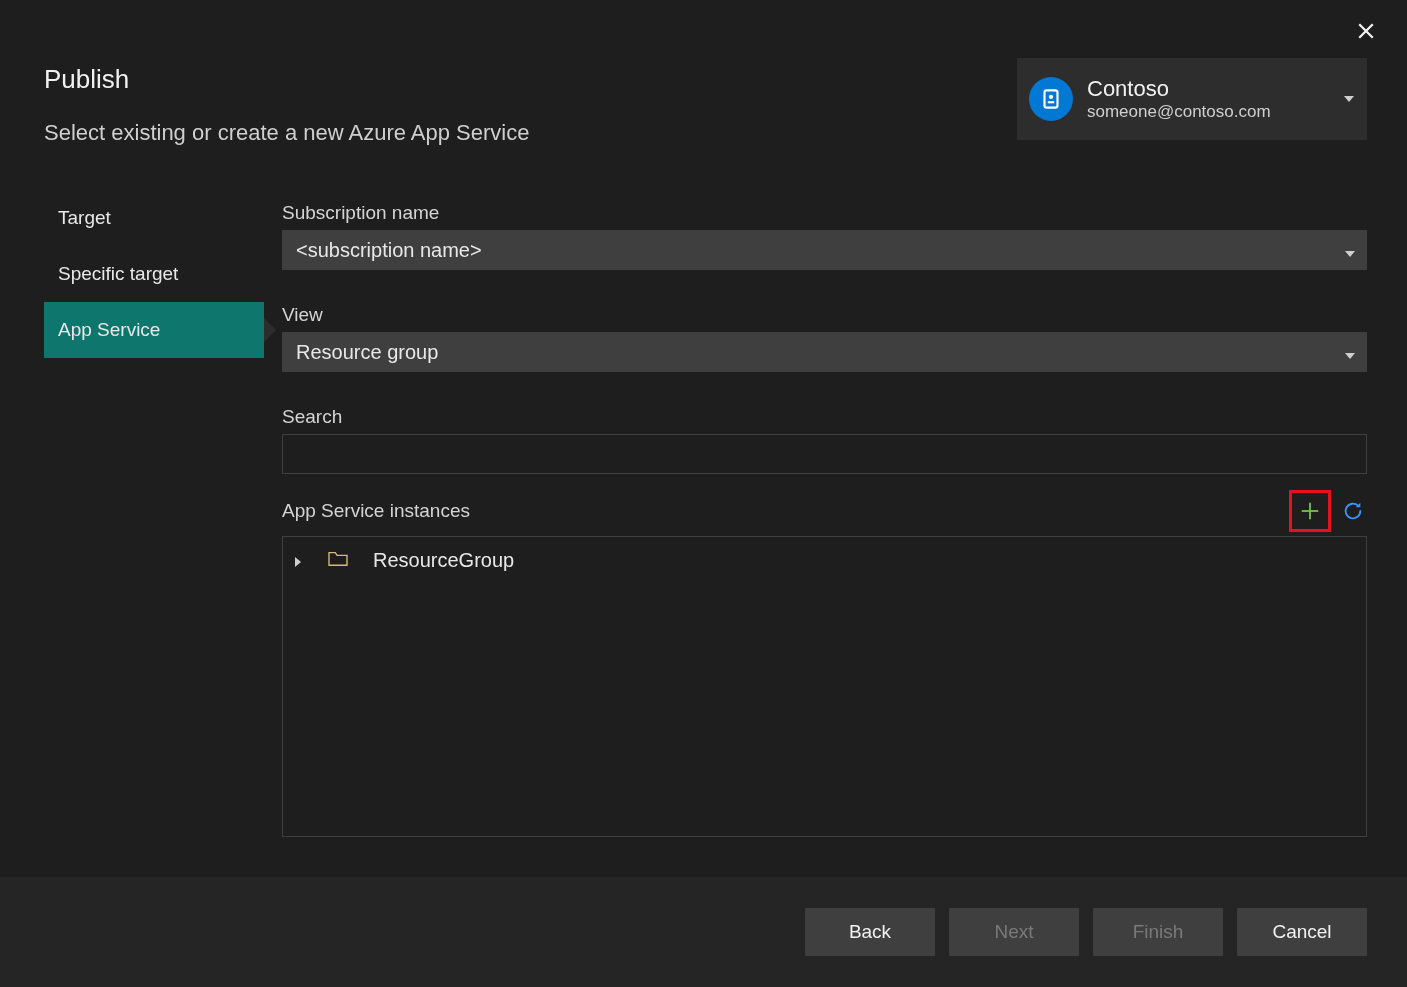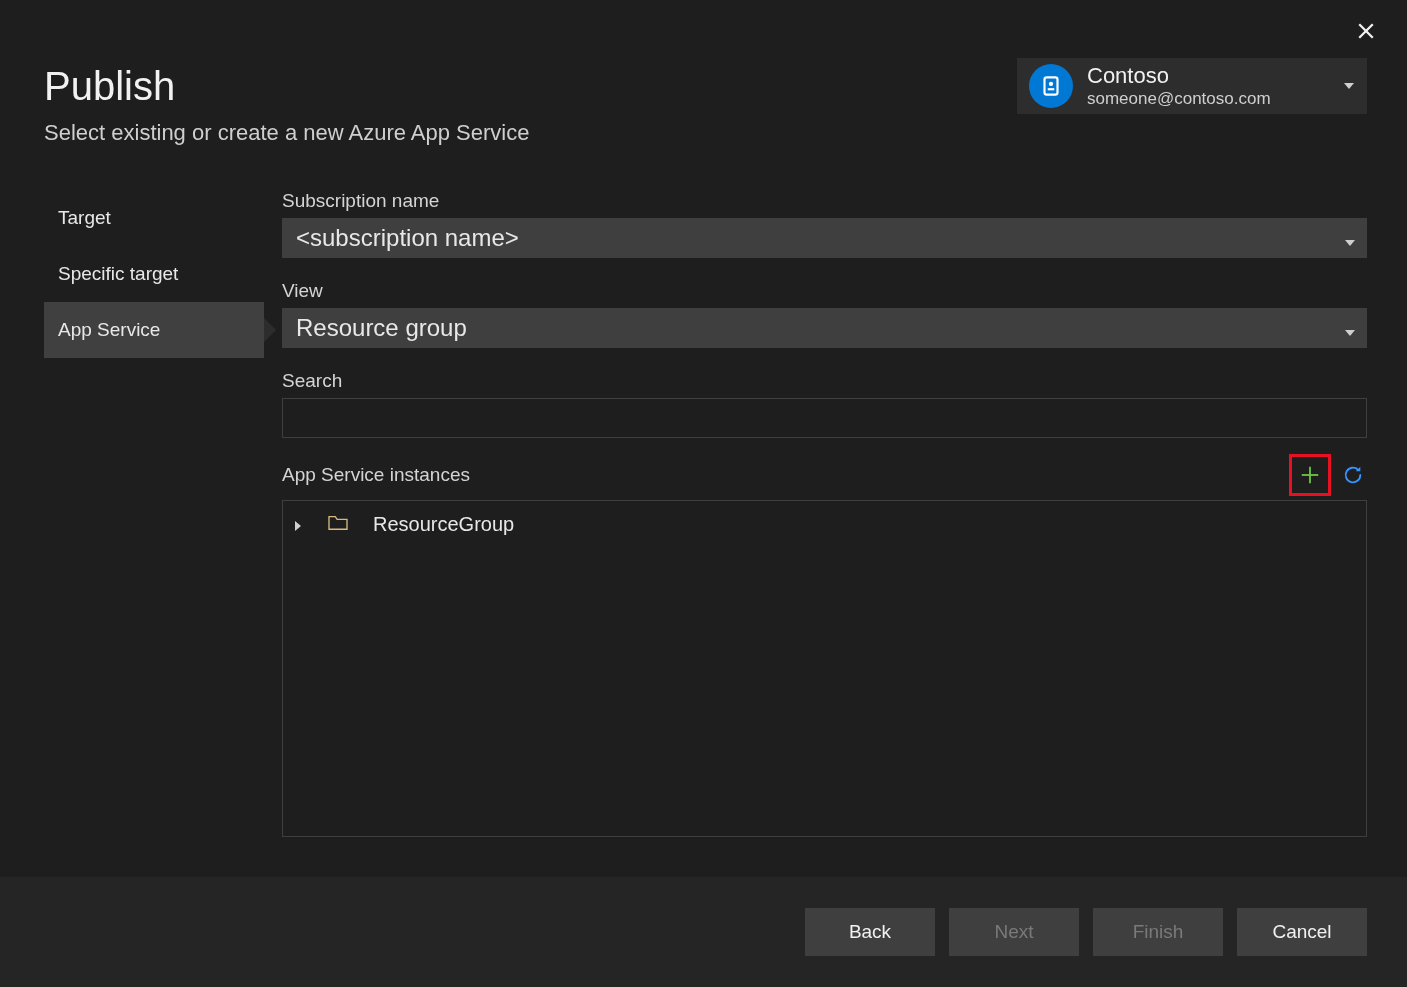--- a/index.html
+++ b/index.html
@@ -1,41 +1,41 @@
 <!DOCTYPE html>
 <html><head>
 <meta charset="utf-8">
 <style>
   * { box-sizing: border-box; margin: 0; padding: 0; }
   html, body { width: 1407px; height: 987px; background: #1e1e1e; font-family: "Segoe UI", Arial, sans-serif; color: #d4d4d4; overflow: hidden; }
   .window { position: relative; width: 100%; height: 100%; }
   .close-btn { position: absolute; top: 18px; right: 28px; width: 26px; height: 26px; display:flex; align-items:center; justify-content:center; cursor:pointer; }
   .close-btn svg { width: 18px; height: 18px; stroke: #f1f1f1; stroke-width: 2; }
-  .title { position: absolute; left: 44px; top: 64px; font-size: 40px; font-weight: 300; color: #f1f1f1; }
+  .title { position: absolute; left: 44px; top: 64px; font-size: 26px; font-weight: 300; color: #f1f1f1; }
   .subtitle { position: absolute; left: 44px; top: 120px; font-size: 22px; font-weight: 300; color: #cfcfcf; }
-  .account { position: absolute; top: 58px; right: 40px; width: 350px; height: 56px; background: #2d2d2d; display:flex; align-items:center; padding: 8px 12px; cursor:pointer; }
+  .account { position: absolute; top: 58px; right: 40px; width: 350px; height: 82px; background: #2d2d2d; display:flex; align-items:center; padding: 8px 12px; cursor:pointer; }
   .account-icon { width: 44px; height: 44px; border-radius: 50%; background:#0078d4; display:flex; align-items:center; justify-content:center; margin-right: 14px; }
   .account-icon svg { width:26px; height:26px; fill:#fff; }
   .account-text { display:flex; flex-direction:column; flex:1; }
   .account-name { font-size: 22px; color:#f1f1f1; }
   .account-email { font-size: 17px; color:#cfcfcf; }
   .account-chevron { width:12px; display:flex; align-items:center; justify-content:center; }
   .account-chevron svg { width:10px; height:6px; fill:#cfcfcf; }
 
   .body { position:absolute; left:44px; top:190px; right:40px; bottom:150px; display:flex; }
   .sidebar { width: 220px; }
   .side-item { height: 56px; display:flex; align-items:center; padding-left:14px; font-size:19px; color:#e8e8e8; cursor:pointer; position:relative; }
-  .side-item.active { background:#404040; }
+  .side-item.active { background:#0f766e; }
   .side-item.active::after {
     content:""; position:absolute; right:-12px; top:50%; transform:translateY(-50%);
     border-top:12px solid transparent; border-bottom:12px solid transparent; border-left:12px solid #2d2d2d;
   }
   .main { flex:1; margin-left:18px; display:flex; flex-direction:column; }
-  .label { font-size:19px; color:#d4d4d4; margin-bottom:6px; margin-top:0; }
-  .dropdown { height:40px; background:#3f3f3f; display:flex; align-items:center; padding:0 14px; font-size:24px; color:#e8e8e8; cursor:pointer; position:relative; margin-bottom:22px; }
+  .label { font-size:19px; color:#d4d4d4; margin-bottom:6px; margin-top:12px; }
+  .dropdown { height:40px; background:#3f3f3f; display:flex; align-items:center; padding:0 14px; font-size:20px; color:#e8e8e8; cursor:pointer; position:relative; margin-bottom:22px; }
   .dropdown .chev { position:absolute; right:12px; }
   .dropdown .chev svg { width:10px; height:6px; fill:#cfcfcf; }
   .search-box { height:40px; border:1px solid #3f3f3f; background:transparent; padding:0 10px; color:#e8e8e8; font-size:18px; outline:none; margin-bottom:16px; }
 
   .instances-header { display:flex; align-items:center; justify-content:space-between; margin-bottom:4px; }
   .instances-header .lbl { font-size:19px; color:#d4d4d4; }
   .instances-header .actions { display:flex; align-items:center; gap:8px; }
   .add-box { width:42px; height:42px; border:3px solid #e81123; display:flex; align-items:center; justify-content:center; cursor:pointer; }
   .add-box svg { width:22px; height:22px; stroke:#6cc644; stroke-width:2; }
   .refresh { width:28px; height:28px; display:flex; align-items:center; justify-content:center; cursor:pointer; }

